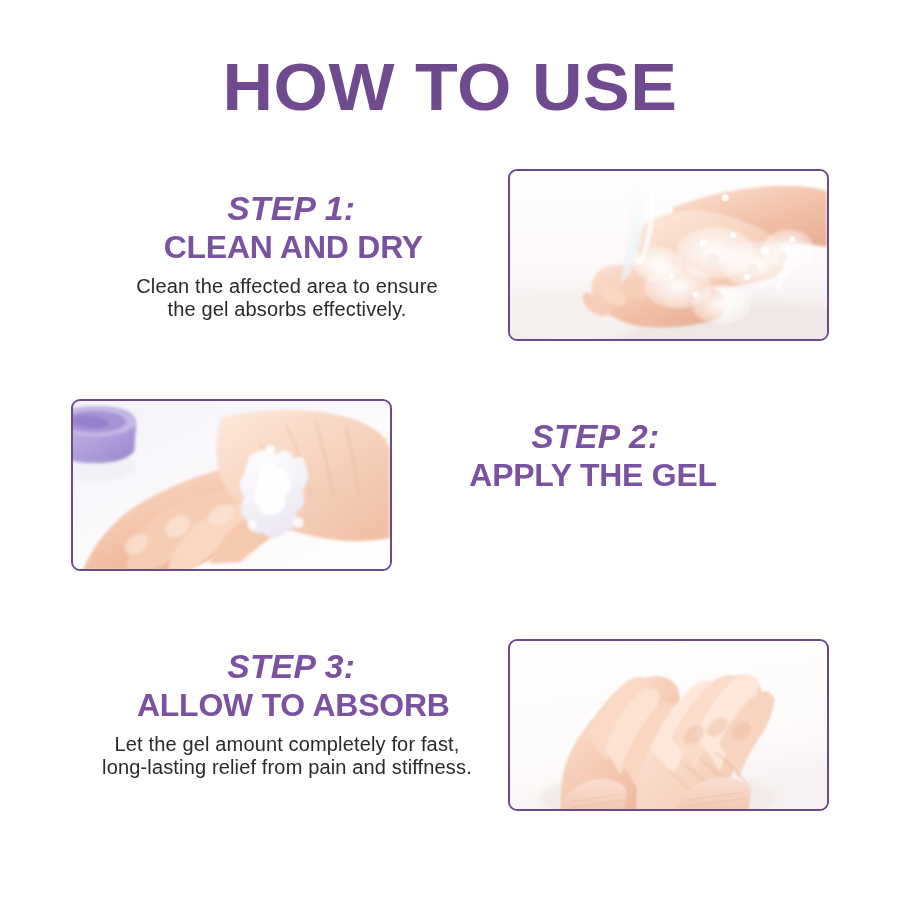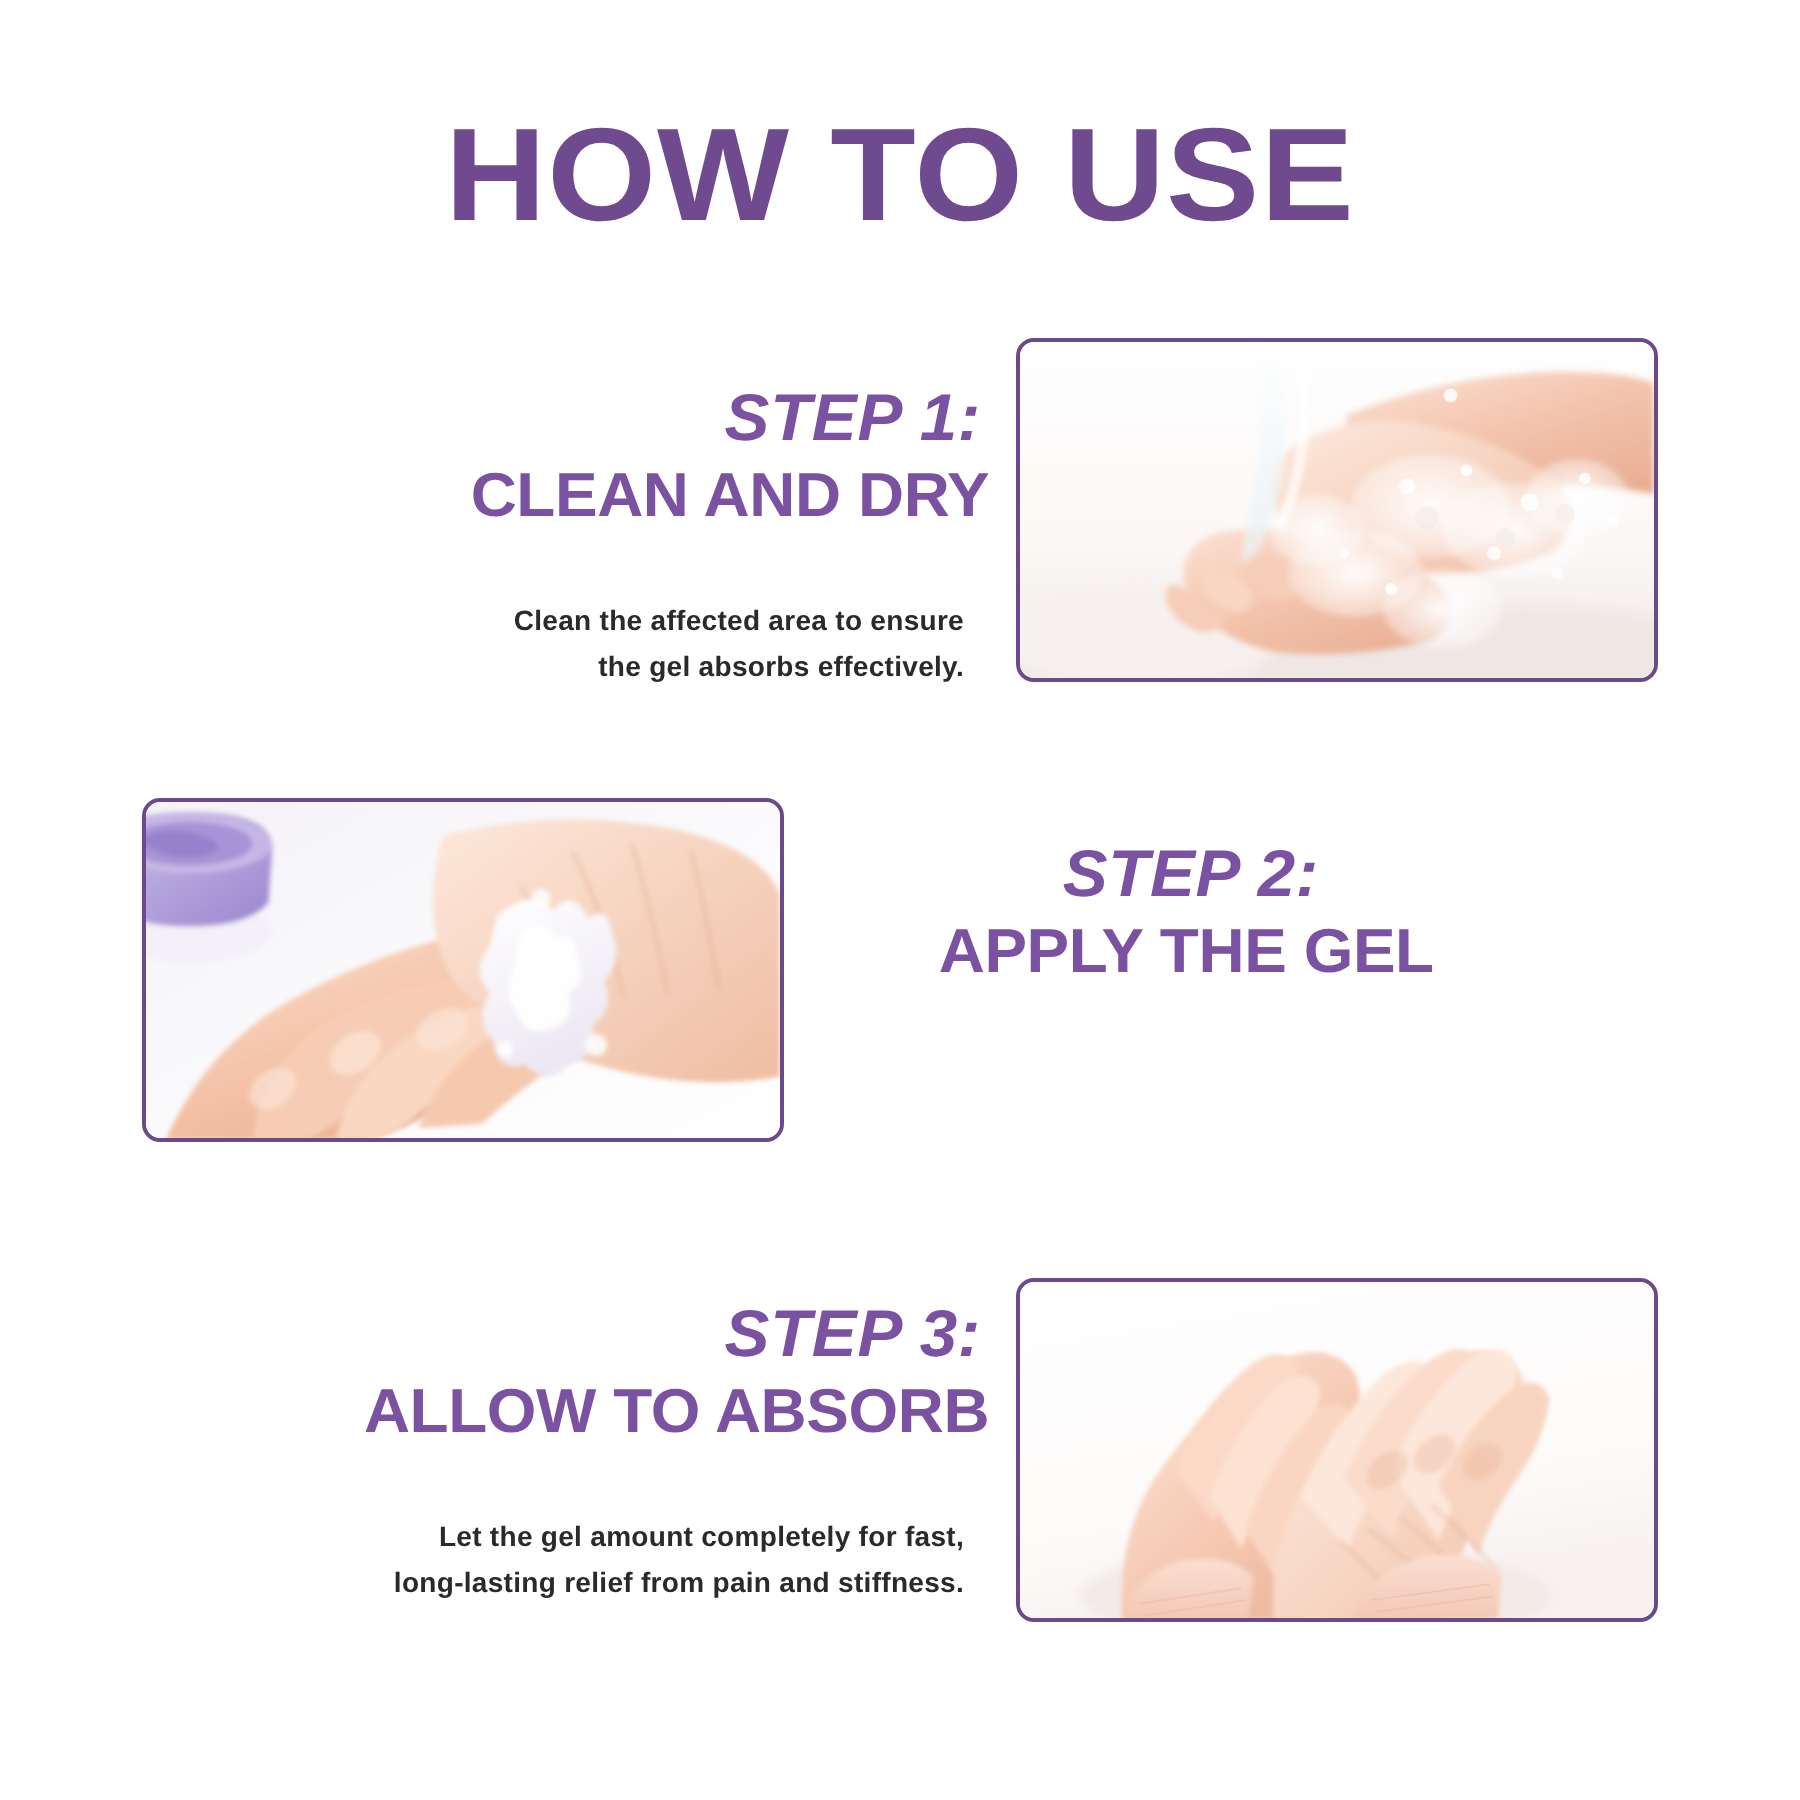--- a/index.html
+++ b/index.html
@@ -30,21 +30,21 @@
     line-height: 70px;
     letter-spacing: 0.5px;
     color: #6f4a8e;
     transform: scaleX(1.06);
     transform-origin: center top;
   }
 
   
   .step-block { position: absolute; }
 
-  .step-block.left  { left: 62px;  width: 420px; text-align: right; }
+  .step-block.left  { left: 77px;  width: 420px; text-align: center; }
   .step-block.right { right: 70px; width: 460px; text-align: center; }
 
   .step-eyebrow {
     font-weight: 700;
     font-style: italic;
     font-size: 33px;
     line-height: 38px;
     letter-spacing: 0.3px;
     color: #7a52a1;
     transform: scaleX(1.02);
@@ -58,26 +58,26 @@
     line-height: 38px;
     letter-spacing: -0.2px;
     color: #7a52a1;
     transform: scaleX(1.03);
     margin-top: 1px;
   }
   .step-block.left  .step-heading { transform-origin: left center; }
   .step-block.right .step-heading { transform-origin: right center; }
 
   .step-body {
-    margin-top: 32px;
-    font-size: 14px;
+    margin-top: 8px;
+    font-size: 20px;
     line-height: 23px;
     letter-spacing: 0.15px;
     color: #2a2a2a;
-    font-weight: 700;
+    font-weight: 400;
     white-space: pre-line;
   }
 
   
   .photo-frame {
     position: absolute;
     width: 321px;
     height: 172px;
     border: 2px solid #6b4a8c;
     border-radius: 9px;

